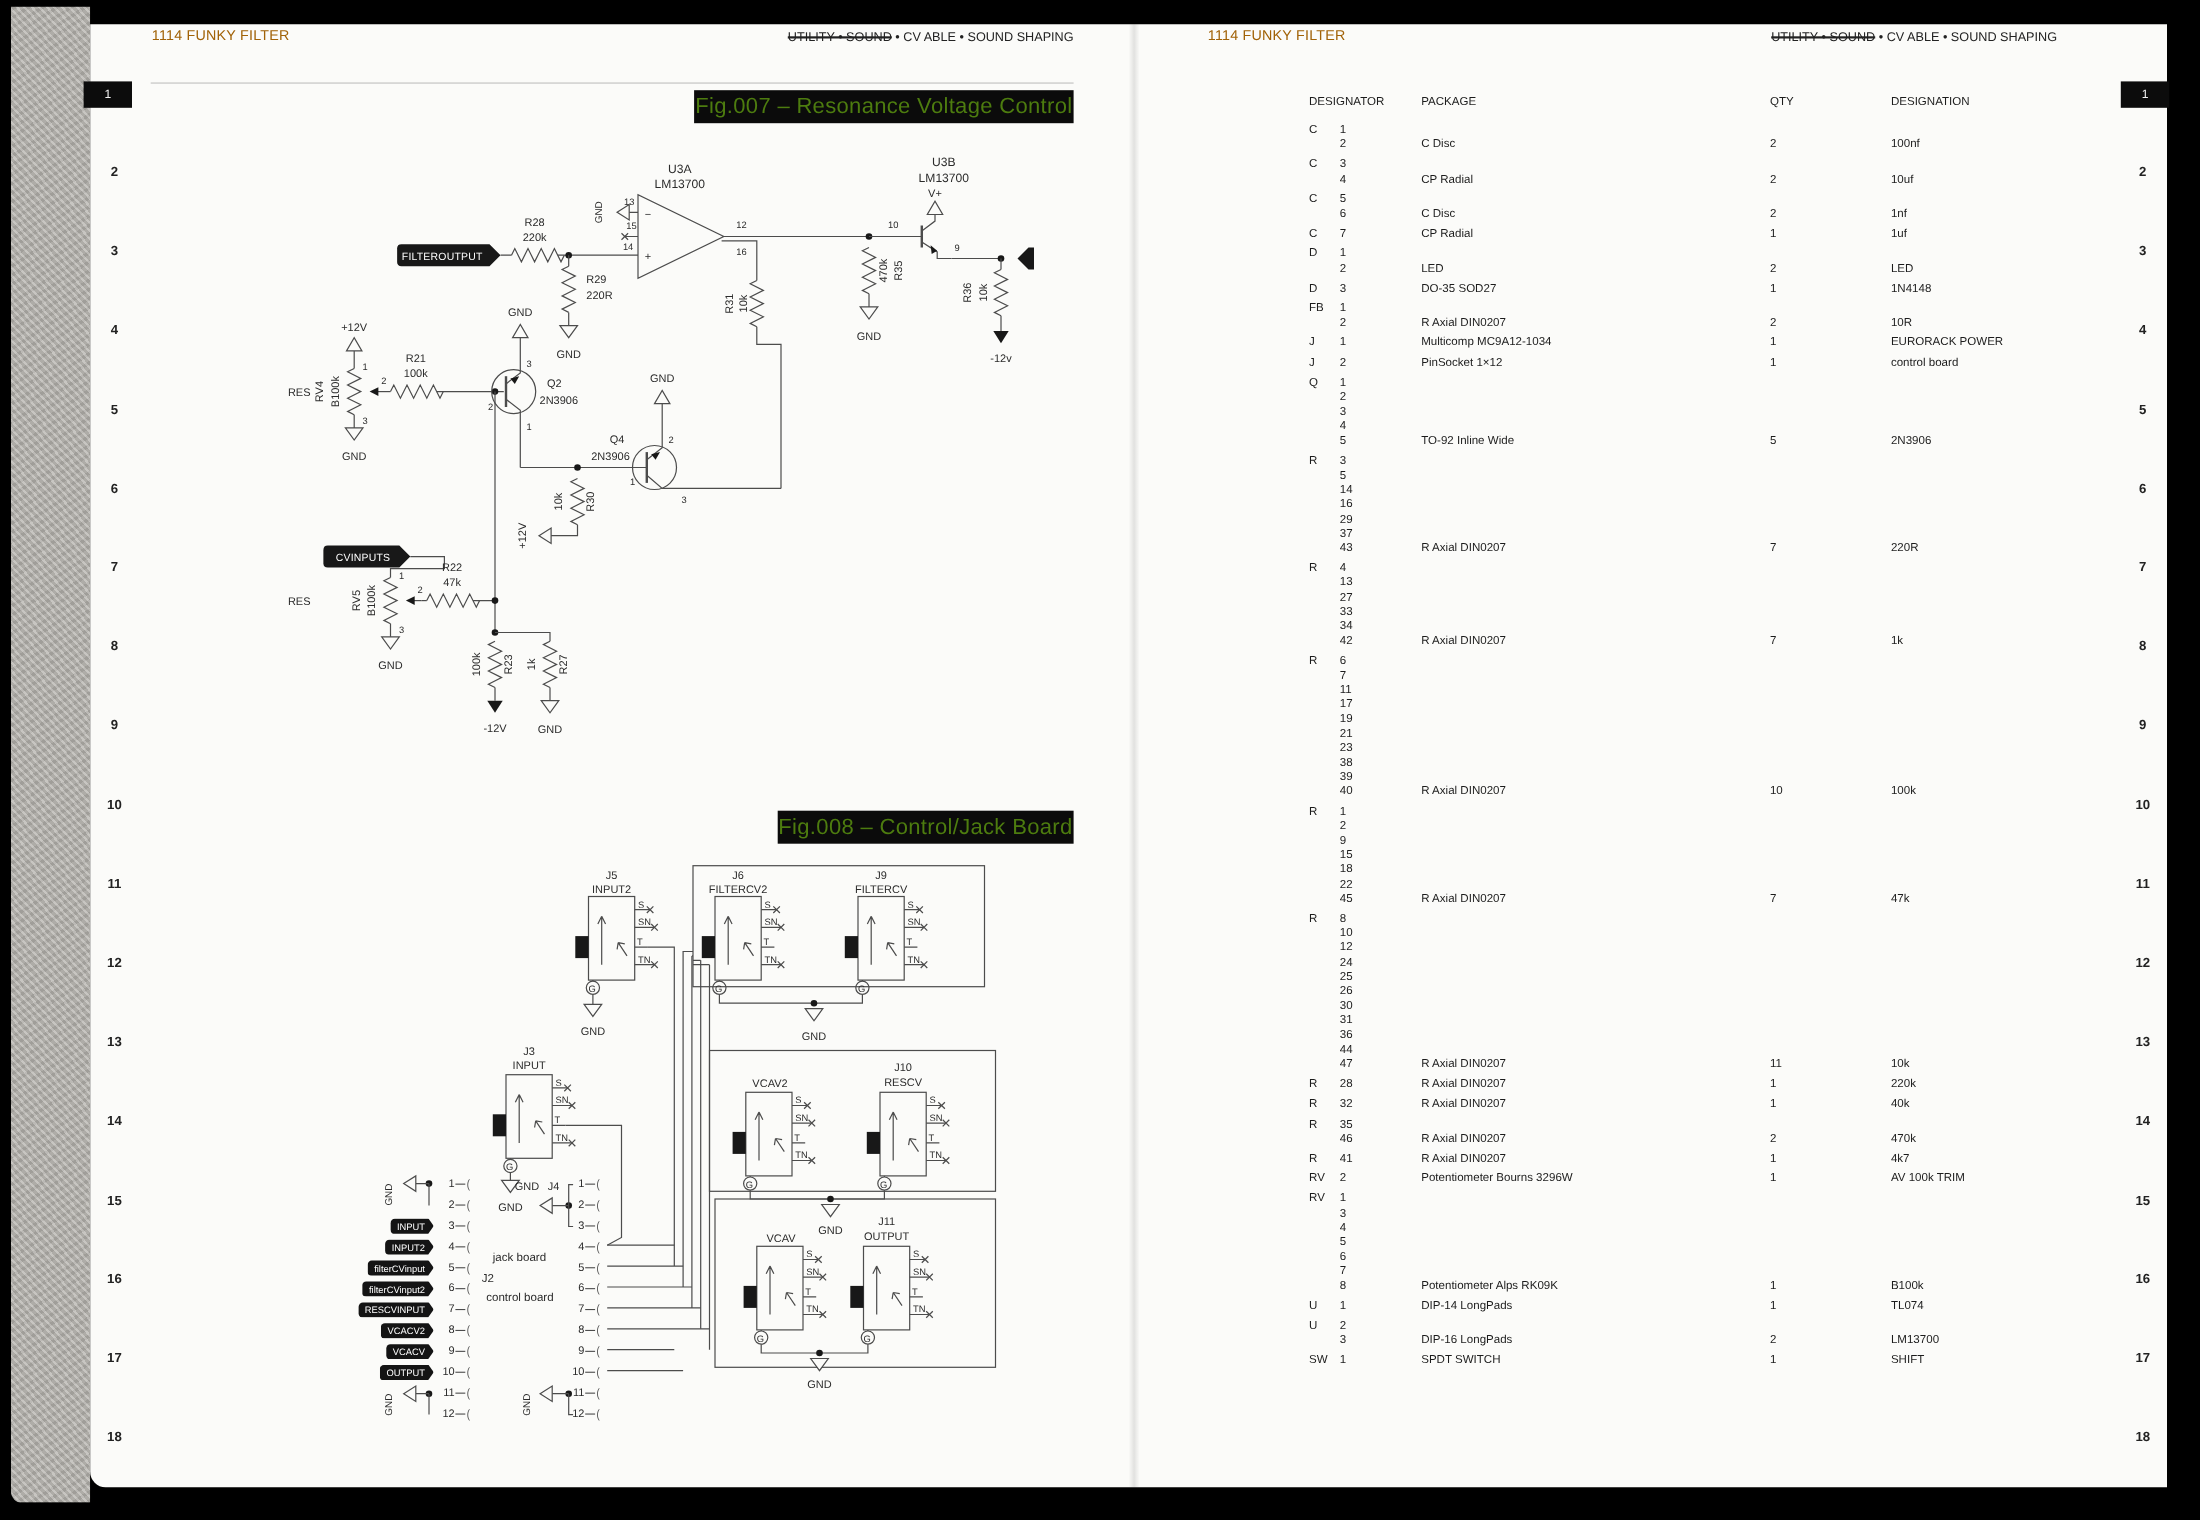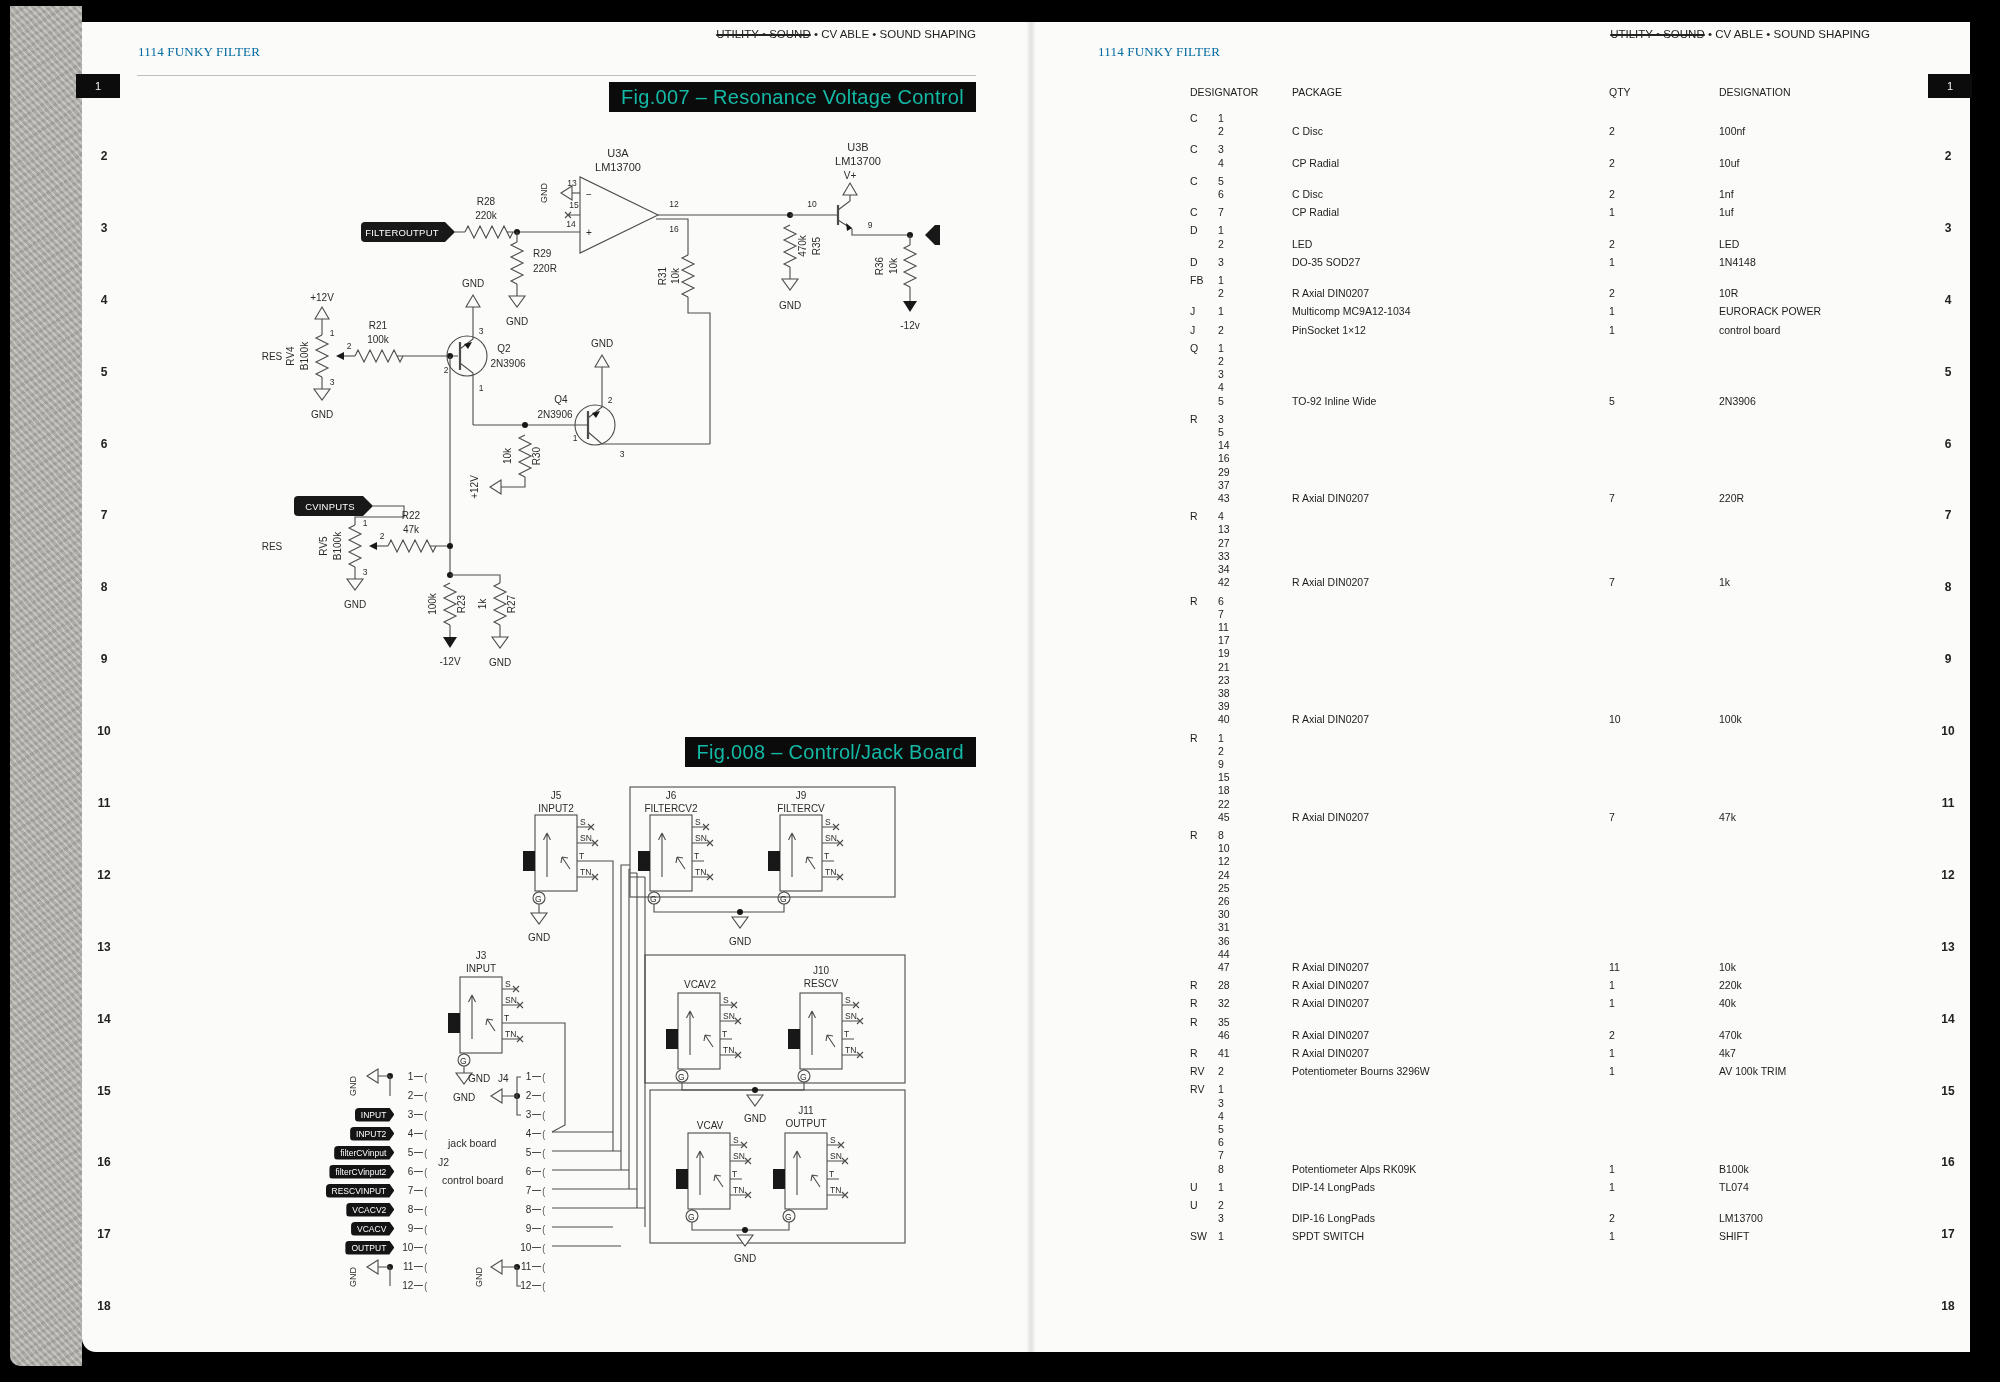--- a/index.html
+++ b/index.html
@@ -7,30 +7,30 @@
        font-family:"Liberation Sans",sans-serif;color:#1d1d1d;}
   .edge-strip{position:absolute;left:10px;top:6px;width:72px;height:1360px;
     background:#b7b5b0;
     background-image:repeating-linear-gradient(47deg,rgba(255,255,255,.18) 0 2px,rgba(0,0,0,.07) 2px 5px),
                      repeating-linear-gradient(-33deg,rgba(90,88,84,.12) 0 3px,rgba(220,218,214,.12) 3px 7px);
     border-radius:0 0 0 10px;}
   .spread{position:absolute;left:82px;top:22px;width:1888px;height:1330px;background:#fbfbf9;
     border-radius:0 0 0 14px;}
   .gutter{position:absolute;left:1026px;top:22px;width:10px;height:1330px;
     background:linear-gradient(90deg,rgba(0,0,0,0) 0,rgba(0,0,0,.10) 50%,rgba(0,0,0,0) 100%);}
-  .hdr-left{position:absolute;top:44px;font-size:13px;letter-spacing:.2px;font-weight:500;color:#0369a1;font-family:Liberation Serif, serif;}
+  .hdr-left{position:absolute;top:24px;font-size:13px;letter-spacing:.2px;font-weight:500;color:#a16207;}
   .hdr-right{position:absolute;top:28px;width:420px;text-align:right;font-size:11.5px;color:#222;}
   .hdr-right .struck{text-decoration:line-through;text-decoration-thickness:2px;}
   .hrule{position:absolute;height:1px;background:#8f8f8f;opacity:.55;}
   .pgbox{position:absolute;width:44px;height:24px;background:#0c0c0c;color:#f2f2f2;
     font-size:11px;display:flex;align-items:center;justify-content:center;}
   .margin-col{position:absolute;width:28px;text-align:center;}
   .mslot{height:71.9px;font-size:12px;font-weight:bold;color:#222;}
   .figtitle{position:absolute;right:1024px;height:30px;line-height:30px;background:#0b0b0b;
-    color:#14b8a6;font-size:20px;padding:0 12px;letter-spacing:.3px;white-space:nowrap;}
+    color:#4d7c0f;font-size:20px;padding:0 1px;letter-spacing:.3px;white-space:nowrap;}
   
   .schem{position:absolute;}
   svg .w{stroke:#4c4c4c;fill:none;stroke-width:1.1px;}
   svg .wk{stroke:#4c4c4c;fill:none;stroke-width:2.2px;}
   svg .fd{fill:#181818;stroke:none;}
   svg .od{fill:#fbfbf9;stroke:#4c4c4c;stroke-width:1.1px;}
   svg text{fill:#2b2b2b;stroke:none;font-family:"Liberation Sans",sans-serif;}
   .t11{font-size:11px;} .t10{font-size:10px;} .t9{font-size:9px;} .t8{font-size:8.5px;}
   .tc{text-anchor:middle;} .tw{fill:#fff;font-size:9.5px;letter-spacing:.2px;}
   

